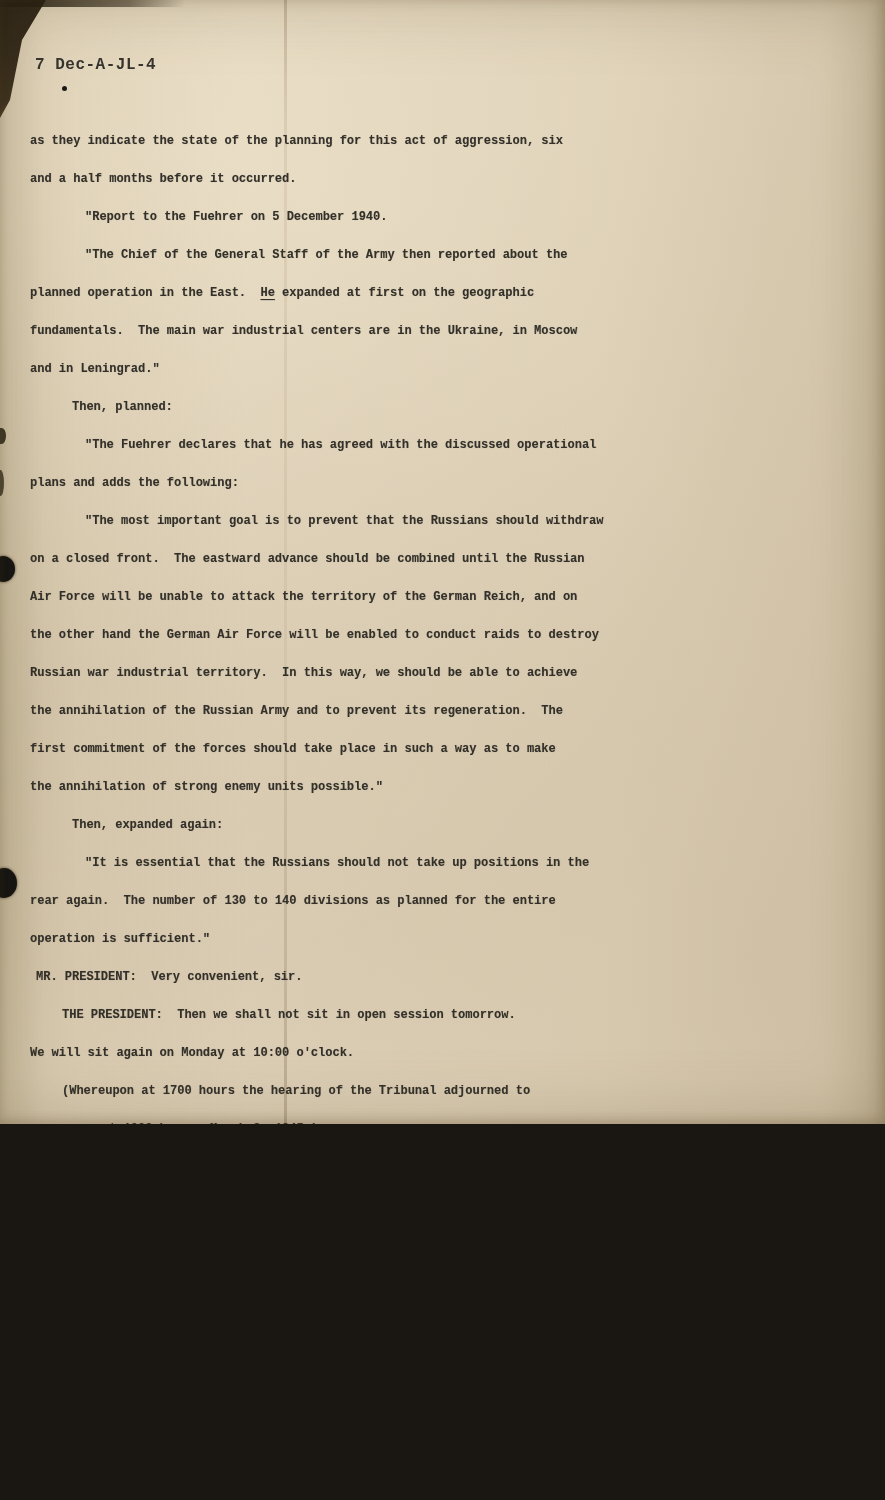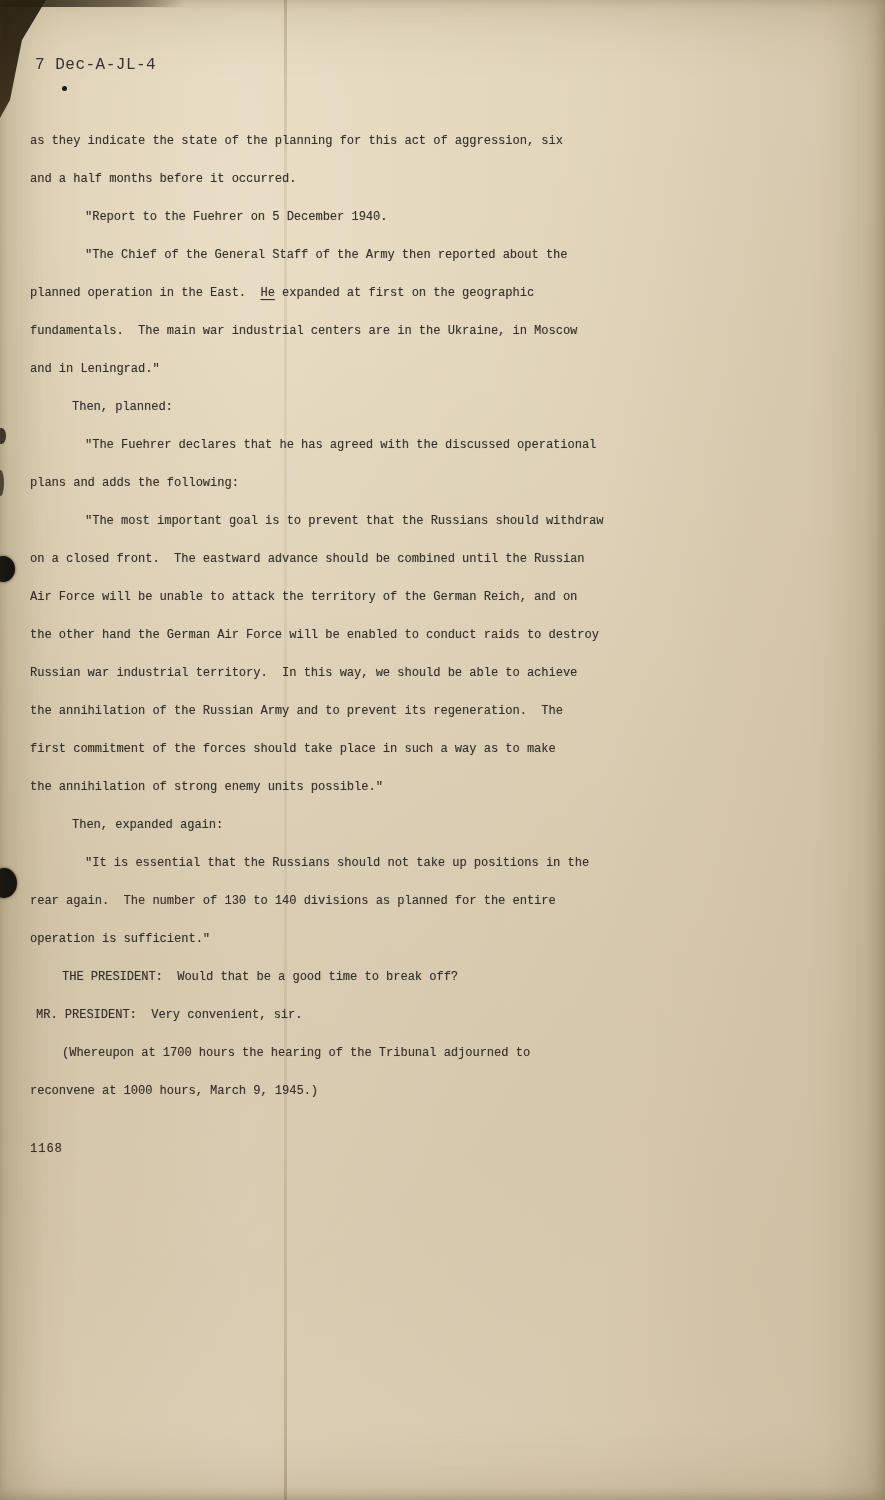--- a/index.html
+++ b/index.html
@@ -3,29 +3,30 @@
 <meta charset="utf-8">
 <style>
   html, body {
     margin: 0;
     padding: 0;
     background: #1a1712;
   }
   .page {
     position: relative;
     width: 885px;
-    height: 1500px;
+    height: 1124px;
     overflow: hidden;
     font-family: "Liberation Mono", "DejaVu Sans Mono", monospace;
     color: rgba(42, 40, 34, 0.93);
     background:
       radial-gradient(ellipse at 25% 12%, rgba(255, 246, 222, 0.30), transparent 60%),
       radial-gradient(ellipse at 85% 85%, rgba(130, 100, 60, 0.10), transparent 65%),
       radial-gradient(ellipse at 10% 60%, rgba(120, 95, 55, 0.10), transparent 55%),
       linear-gradient(90deg, #cdbfa2 0%, #d9cbb1 5%, #e0d3bb 28%, #ded1b8 68%, #d7c9af 93%, #cbbda0 100%);
+    font-weight: bold;
   }
   .vignette {
     position: absolute;
     inset: 0;
     pointer-events: none;
     box-shadow:
       inset 0 0 70px rgba(95, 75, 42, 0.28),
       inset -6px 0 14px rgba(80, 60, 30, 0.18),
       inset 0 -4px 10px rgba(80, 60, 30, 0.15);
   }
@@ -153,22 +154,23 @@
 Air Force will be unable to attack the territory of the German Reich, and on
 the other hand the German Air Force will be enabled to conduct raids to destroy
 Russian war industrial territory.  In this way, we should be able to achieve
 the annihilation of the Russian Army and to prevent its regeneration.  The
 first commitment of the forces should take place in such a way as to make
 the annihilation of strong enemy units possible."</p>
     <p class="i2">Then, expanded again:</p>
     <p class="i3">"It is essential that the Russians should not take up positions in the
 rear again.  The number of 130 to 140 divisions as planned for the entire
 operation is sufficient."</p>
-    <p class="i1">THE PRESIDENT:  Would that be a good time to break off?</p>
     <p class="ixs">MR. PRESIDENT:  Very convenient, sir.</p>
+    <p class="i1">THE PRESIDENT:  Then we shall not sit in open session tomorrow.
+We will sit again on Monday at 10:00 o'clock.</p>
     <p class="i1">(Whereupon at 1700 hours the hearing of the Tribunal adjourned to
 reconvene at 1000 hours, March 9, 1945.)</p>
 
     <div class="page-number">1168</div>
   </div>
 
   <div class="vignette"></div>
 </div>
 
 </body></html>

